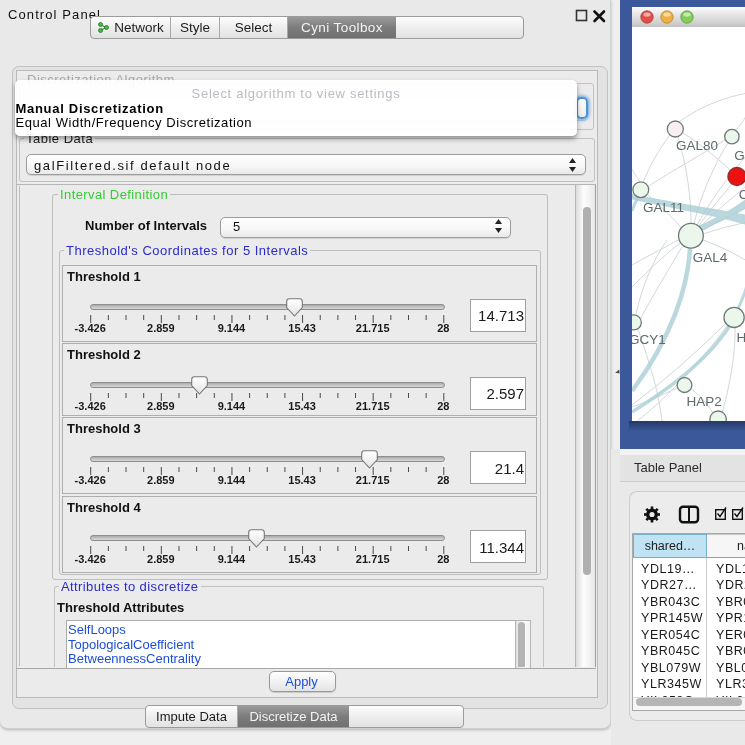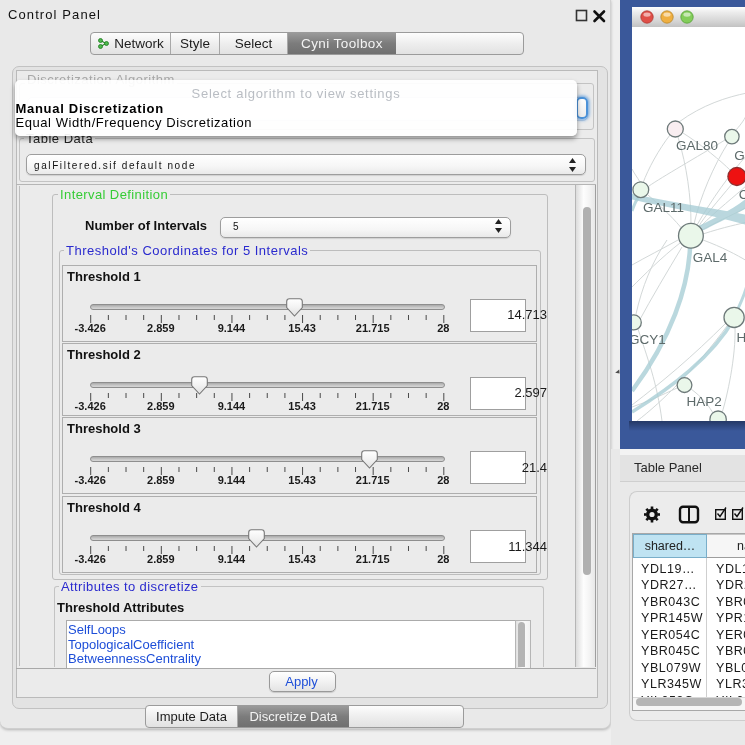--- a/index.html
+++ b/index.html
@@ -4,46 +4,46 @@
 <style>
 html,body{margin:0;padding:0;}
 body{width:745px;height:745px;position:relative;overflow:hidden;background:#efefef;
   font-family:"Liberation Sans",sans-serif;}
 .abs{position:absolute;}
 .t13{font-size:13px;line-height:15px;white-space:nowrap;color:#1d4ed8;}
 .b13{font-size:13px;font-weight:bold;line-height:15px;white-space:nowrap;color:#111;}
 .groupbox{position:absolute;border:1px solid #c3c3c3;border-radius:3px;}
 .grouplabel{position:absolute;font-size:13px;line-height:14px;white-space:nowrap;color:#3a3a3a;padding:0 2px;}
 .combo{position:absolute;background:linear-gradient(#ffffff,#f6f6f6 60%,#e9e9e9);border:1px solid #9d9d9d;border-radius:5px;box-shadow:0 1px 1px rgba(0,0,0,0.12);}
-.combotext{position:absolute;font-size:10px;line-height:15px;color:#111;white-space:nowrap;}
+.combotext{position:absolute;font-size:13px;line-height:15px;color:#111;white-space:nowrap;}
 .arrows{position:absolute;width:9px;color:#222;}
 .seg{position:absolute;height:21px;border:1px solid #9b9b9b;border-radius:4px;background:linear-gradient(#fdfdfd,#eeeeee 50%,#e2e2e2);overflow:hidden;display:flex;}
 .seg .it{height:100%;display:flex;align-items:center;justify-content:center;font-size:13px;color:#1c1c1c;border-right:1px solid #a8a8a8;}
 .seg .it:last-child{border-right:none;}
 .seg .sel{background:linear-gradient(#9a9a9a,#7c7c7c 50%,#707070);color:#f4f4f4;}
 .tpanel{position:absolute;background:#ebebeb;border:1px solid #aeaeae;}
 .tptitle{position:absolute;font-size:13px;font-weight:bold;color:#111;white-space:nowrap;}
 .ticklabel{position:absolute;font-size:11px;font-weight:bold;color:#1a1a1a;white-space:nowrap;transform:translateX(-50%);}
 .valbox{position:absolute;width:54px;height:31px;background:#fff;border:1px solid #9f9f9f;}
-.valtext{position:absolute;font-size:13px;color:#1a1a1a;text-align:right;width:54px;padding-left:23px;}
+.valtext{position:absolute;font-size:15px;color:#1a1a1a;text-align:right;width:54px;}
 .track{position:absolute;height:4px;background:linear-gradient(#a9a9a9,#c9c9c9 60%,#d6d6d6);border:1px solid #8e8e8e;border-radius:3px;}
 .thumb{position:absolute;width:17px;height:19px;}
 </style>
 </head>
 <body>
 
 <div class="abs" id="leftwin" style="left:0;top:0;width:610px;height:728px;background:#e9e9e9;border-radius:0 0 8px 8px;box-shadow:0 1px 3px rgba(0,0,0,0.25);border-right:1px solid #d2d2d2;border-bottom:1px solid #cfcfcf;"></div>
 
 <div class="abs t13" style="left:8px;top:7px;color:#111;letter-spacing:1.1px;">Control Panel</div>
 <svg class="abs" style="left:575px;top:9px;" width="32" height="14" viewBox="0 0 32 14">
   <rect x="1.5" y="1.5" width="10" height="10" fill="none" stroke="#333" stroke-width="1.6"></rect>
   <path d="M19.5 2.5 L29 12 M29 2.5 L19.5 12" stroke="#111" stroke-width="2.6" stroke-linecap="round"></path>
 </svg>
 
-<div class="seg" style="left:90px;top:32px;width:432px;">
+<div class="seg" style="left:90px;top:16px;width:432px;">
   <div class="it" style="width:79px;font-size:13.5px;">
     <svg width="13" height="13" viewBox="0 0 13 13" style="margin-right:4px;">
       <path d="M3.5 3.5 L9 6.5 M3.5 9.5 L9 6.5" stroke="#2a8a2a" stroke-width="1.2" fill="none"></path>
       <circle cx="3.5" cy="3.5" r="2" fill="#4db84d" stroke="#1c7a1c" stroke-width="0.8"></circle>
       <circle cx="3.5" cy="9.5" r="2" fill="#4db84d" stroke="#1c7a1c" stroke-width="0.8"></circle>
       <circle cx="9.5" cy="6.5" r="2" fill="#4db84d" stroke="#1c7a1c" stroke-width="0.8"></circle>
     </svg>
     Network</div>
   <div class="it" style="width:48px;font-size:13.5px;">Style</div>
   <div class="it" style="width:67px;font-size:13.5px;">Select</div>

